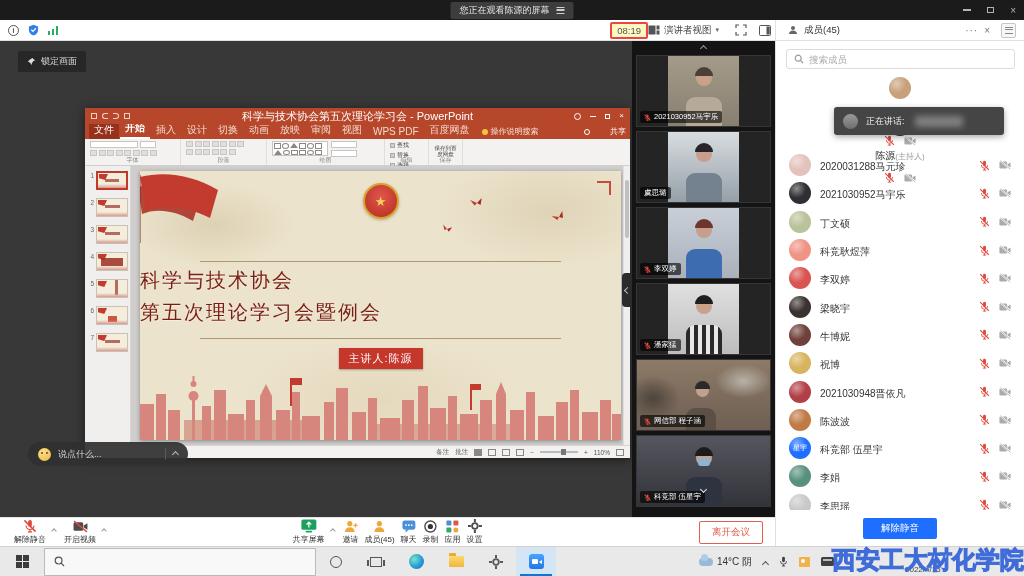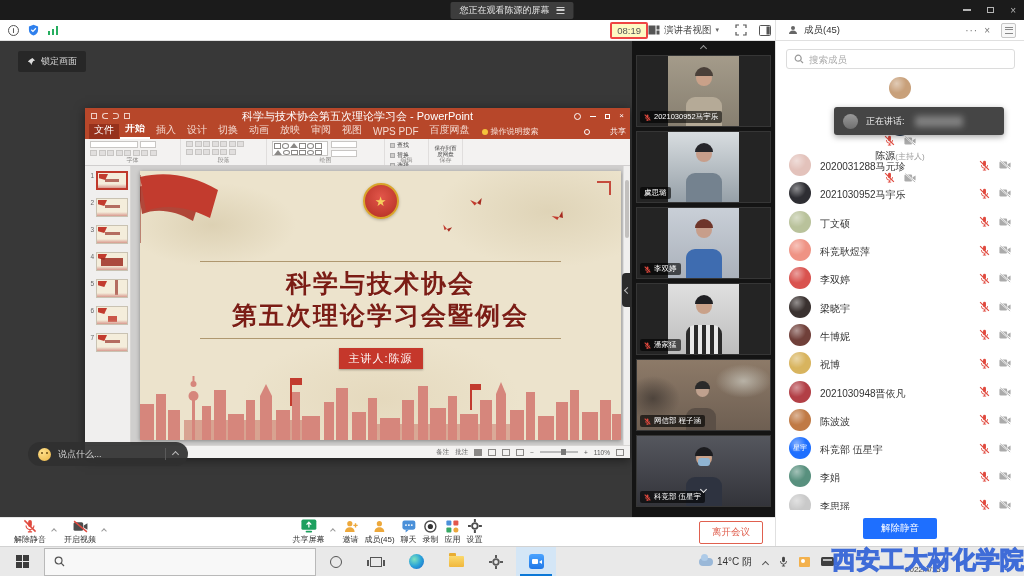--- a/index.html
+++ b/index.html
@@ -124,21 +124,21 @@
       radial-gradient(ellipse 200px 90px at 50% 85%, rgba(210,190,150,.28), transparent 70%),
       #ece3cc; }
   .sl-flag { position:absolute; left:-2px; top:2px; }
   .emblem { position:absolute; left:50%; top:12px; width:36px; height:36px; margin-left:-18px; border-radius:50%;
     background:radial-gradient(circle at 50% 38%, #e2564a, #b22d22); border:2.5px solid #d8a32a;
     display:flex; align-items:center; justify-content:center; box-shadow:0 1px 3px rgba(0,0,0,.25); }
   .emblem .star { color:#f6d05e; font-size:13px; line-height:1; }
   .corner-tr { position:absolute; right:10px; top:10px; width:14px; height:14px; border-top:2px solid #c23b2e; border-right:2px solid #c23b2e; opacity:.9; }
   .bfly { position:absolute; }
   .hr-line { position:absolute; left:60px; right:60px; height:1px; background:#a08457; opacity:.8; }
-  .slide-title { position:absolute; left:0; width:100%; text-align:center; color:#7b1d15; font-weight:700; font-size:25px; letter-spacing:2px;
+  .slide-title { position:absolute; left:0; width:100%; color:#7b1d15; font-weight:400; font-size:20px; letter-spacing:2px;
     text-shadow:0 1px 0 rgba(255,255,255,.4); font-family:"Liberation Serif","DejaVu Serif",serif; }
   .speaker-pill { position:absolute; left:50%; transform:translateX(-50%); top:177px; background:#c5372b; color:#fff; font-size:11px;
     padding:3px 10px; letter-spacing:1px; box-shadow:0 1px 2px rgba(0,0,0,.3); }
   .skyline { position:absolute; left:0; bottom:0; }
 
   .ppt-status { height:13px; background:#f3f2f1; border-top:1px solid #d8d6d4; display:flex; align-items:center; padding:0 6px; }
   .ppt-status .right { margin-left:auto; display:flex; align-items:center; gap:6px; font-size:6.5px; color:#555; }
   .vstub { width:8px; height:7px; border:1px solid #8a8886; display:inline-block; }
   .vstub.fill { background:#8a8886; }
   .zslider { width:38px; height:2px; background:#bbb; position:relative; }

